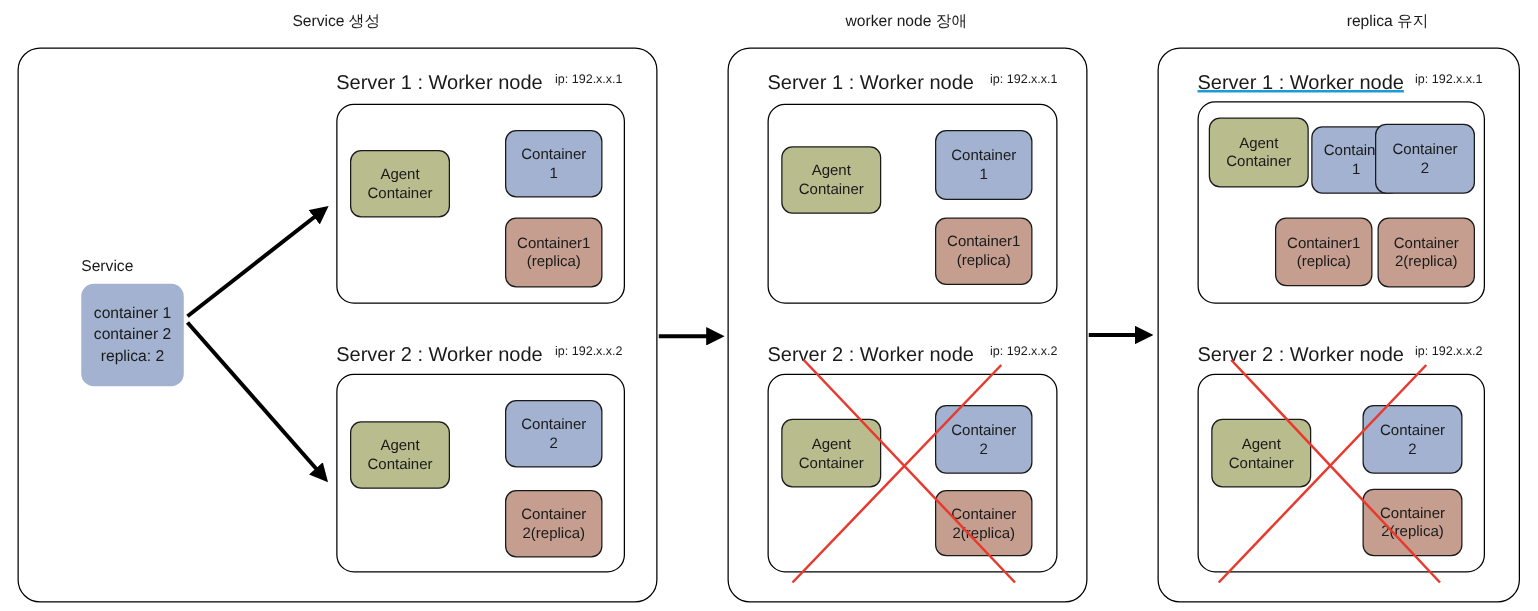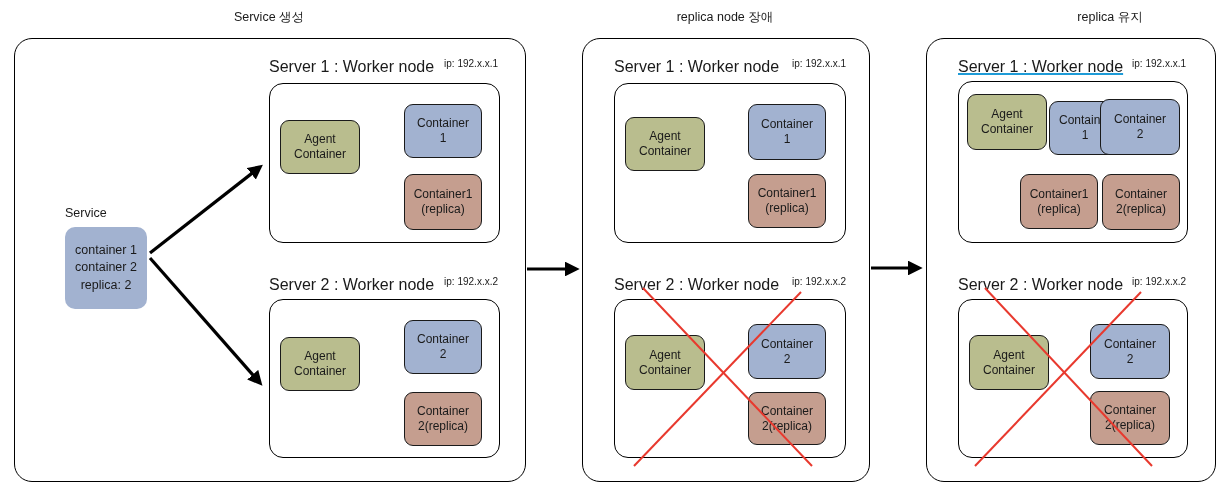--- a/index.html
+++ b/index.html
@@ -86,21 +86,21 @@
   <div class="sbox" style="left:254px; top:260px; width:229px; height:157px;">
     <div class="cbox green" style="left:10px; top:37px; width:80px; height:54px;">Agent
 Container</div>
     <div class="cbox blue" style="left:134px; top:20px; width:78px; height:54px;">Container
 2</div>
     <div class="cbox brown" style="left:134px; top:92px; width:78px; height:54px;">Container
 2(replica)</div>
   </div>
 </div>
 
-<div class="panel-title" style="left:582px; width:286px;">replica node 장애</div>
+<div class="panel-title" style="left:582px; width:286px;">worker node 장애</div>
 
 <div class="panel" style="left:582px; top:38px; width:286px; height:442px;">
 
   <div class="srv-name" style="left:31px; top:19px;">Server 1 : Worker node</div>
   <div class="srv-ip" style="left:163px; top:19px; width:100px;">ip: 192.x.x.1</div>
   <div class="sbox" style="left:31px; top:44px; width:230px; height:158px;">
     <div class="cbox green" style="left:10px; top:33px; width:80px; height:54px;">Agent
 Container</div>
     <div class="cbox blue" style="left:133px; top:20px; width:78px; height:56px;">Container
 1</div>

